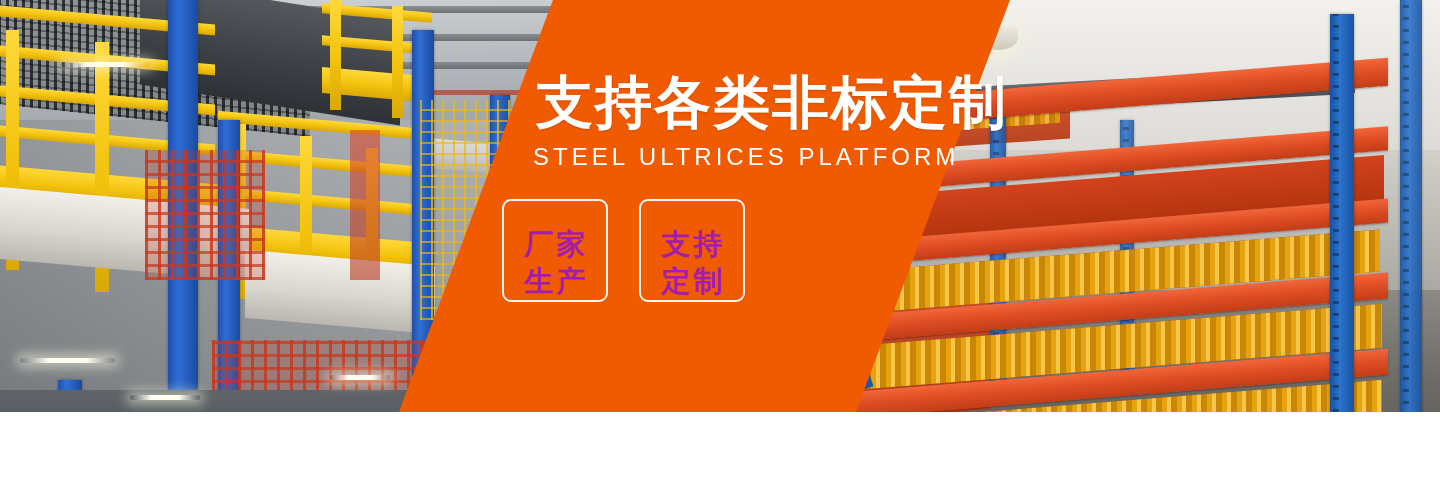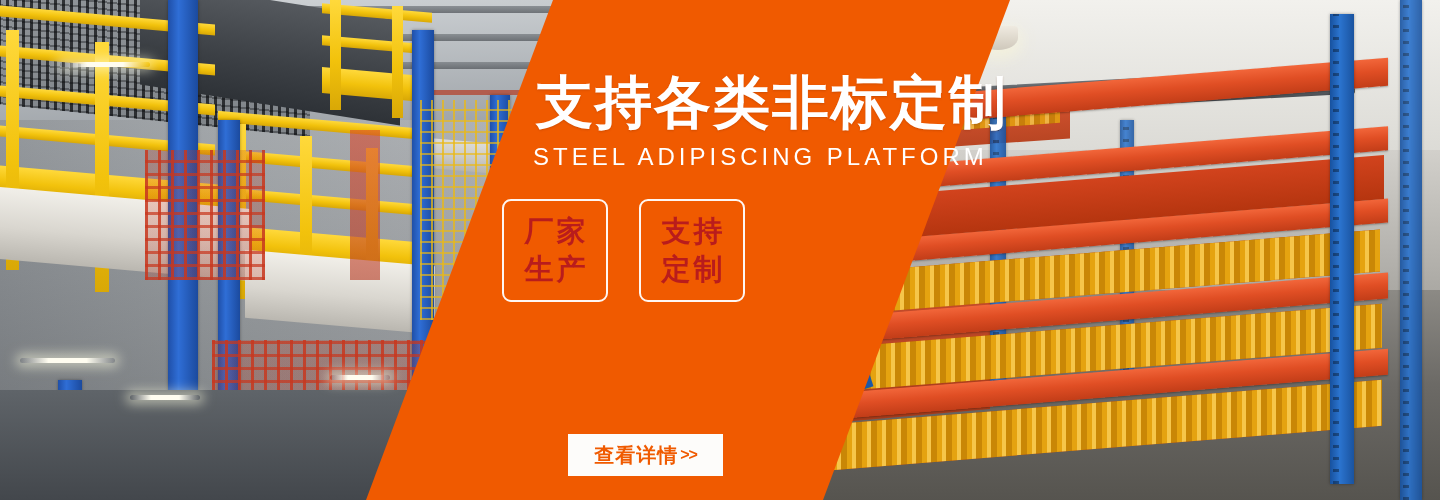--- a/index.html
+++ b/index.html
@@ -3,21 +3,21 @@
 <meta charset="utf-8">
 <style>
   html, body {
     margin: 0;
     padding: 0;
     background: #ffffff;
   }
   #banner {
     position: relative;
     width: 1440px;
-    height: 500px;
+    height: 412px;
     overflow: hidden;
     font-family: "Liberation Sans", "DejaVu Sans", sans-serif;
     user-select: none;
   }
 
   
   .photo-left {
     position: absolute;
     left: 0; top: 0;
     width: 600px; height: 500px;
@@ -188,22 +188,22 @@
     gap: 31px;
   }
   .badge {
     width: 102px;
     height: 99px;
     border: 2px solid rgba(255,255,255,.95);
     border-radius: 9px;
     display: flex;
     flex-direction: column;
     align-items: center;
-    justify-content: center;
-    color: #b91c1c;
+    justify-content: flex-end;
+    color: #a21caf;
     font-size: 29px;
     font-weight: bold;
     line-height: 1.28;
     letter-spacing: 3px;
     text-indent: 3px;
   }
   .badge span { display: block; }
 
   .lorem {
     position: absolute;
@@ -335,21 +335,21 @@
     <div class="pr-upright" style="left:660px;top:0px;width:22px;height:500px;opacity:.9;"></div>
     <div class="pr-brace" style="left:56px;top:180px;width:10px;height:220px;transform:rotate(-18deg);"></div>
     <div class="pr-brace" style="left:160px;top:150px;width:8px;height:180px;transform:rotate(22deg);"></div>
   </div>
 
   <div class="panel"></div>
 
   <div class="content">
 
     <div class="headline">支持各类非标定制</div>
-    <div class="subhead">STEEL ADIPISCING PLATFORM</div>
+    <div class="subhead">STEEL ULTRICES PLATFORM</div>
 
     <div class="badges">
       <div class="badge">
         <span>厂家</span>
         <span>生产</span>
       </div>
       <div class="badge">
         <span>支持</span>
         <span>定制</span>
       </div>

